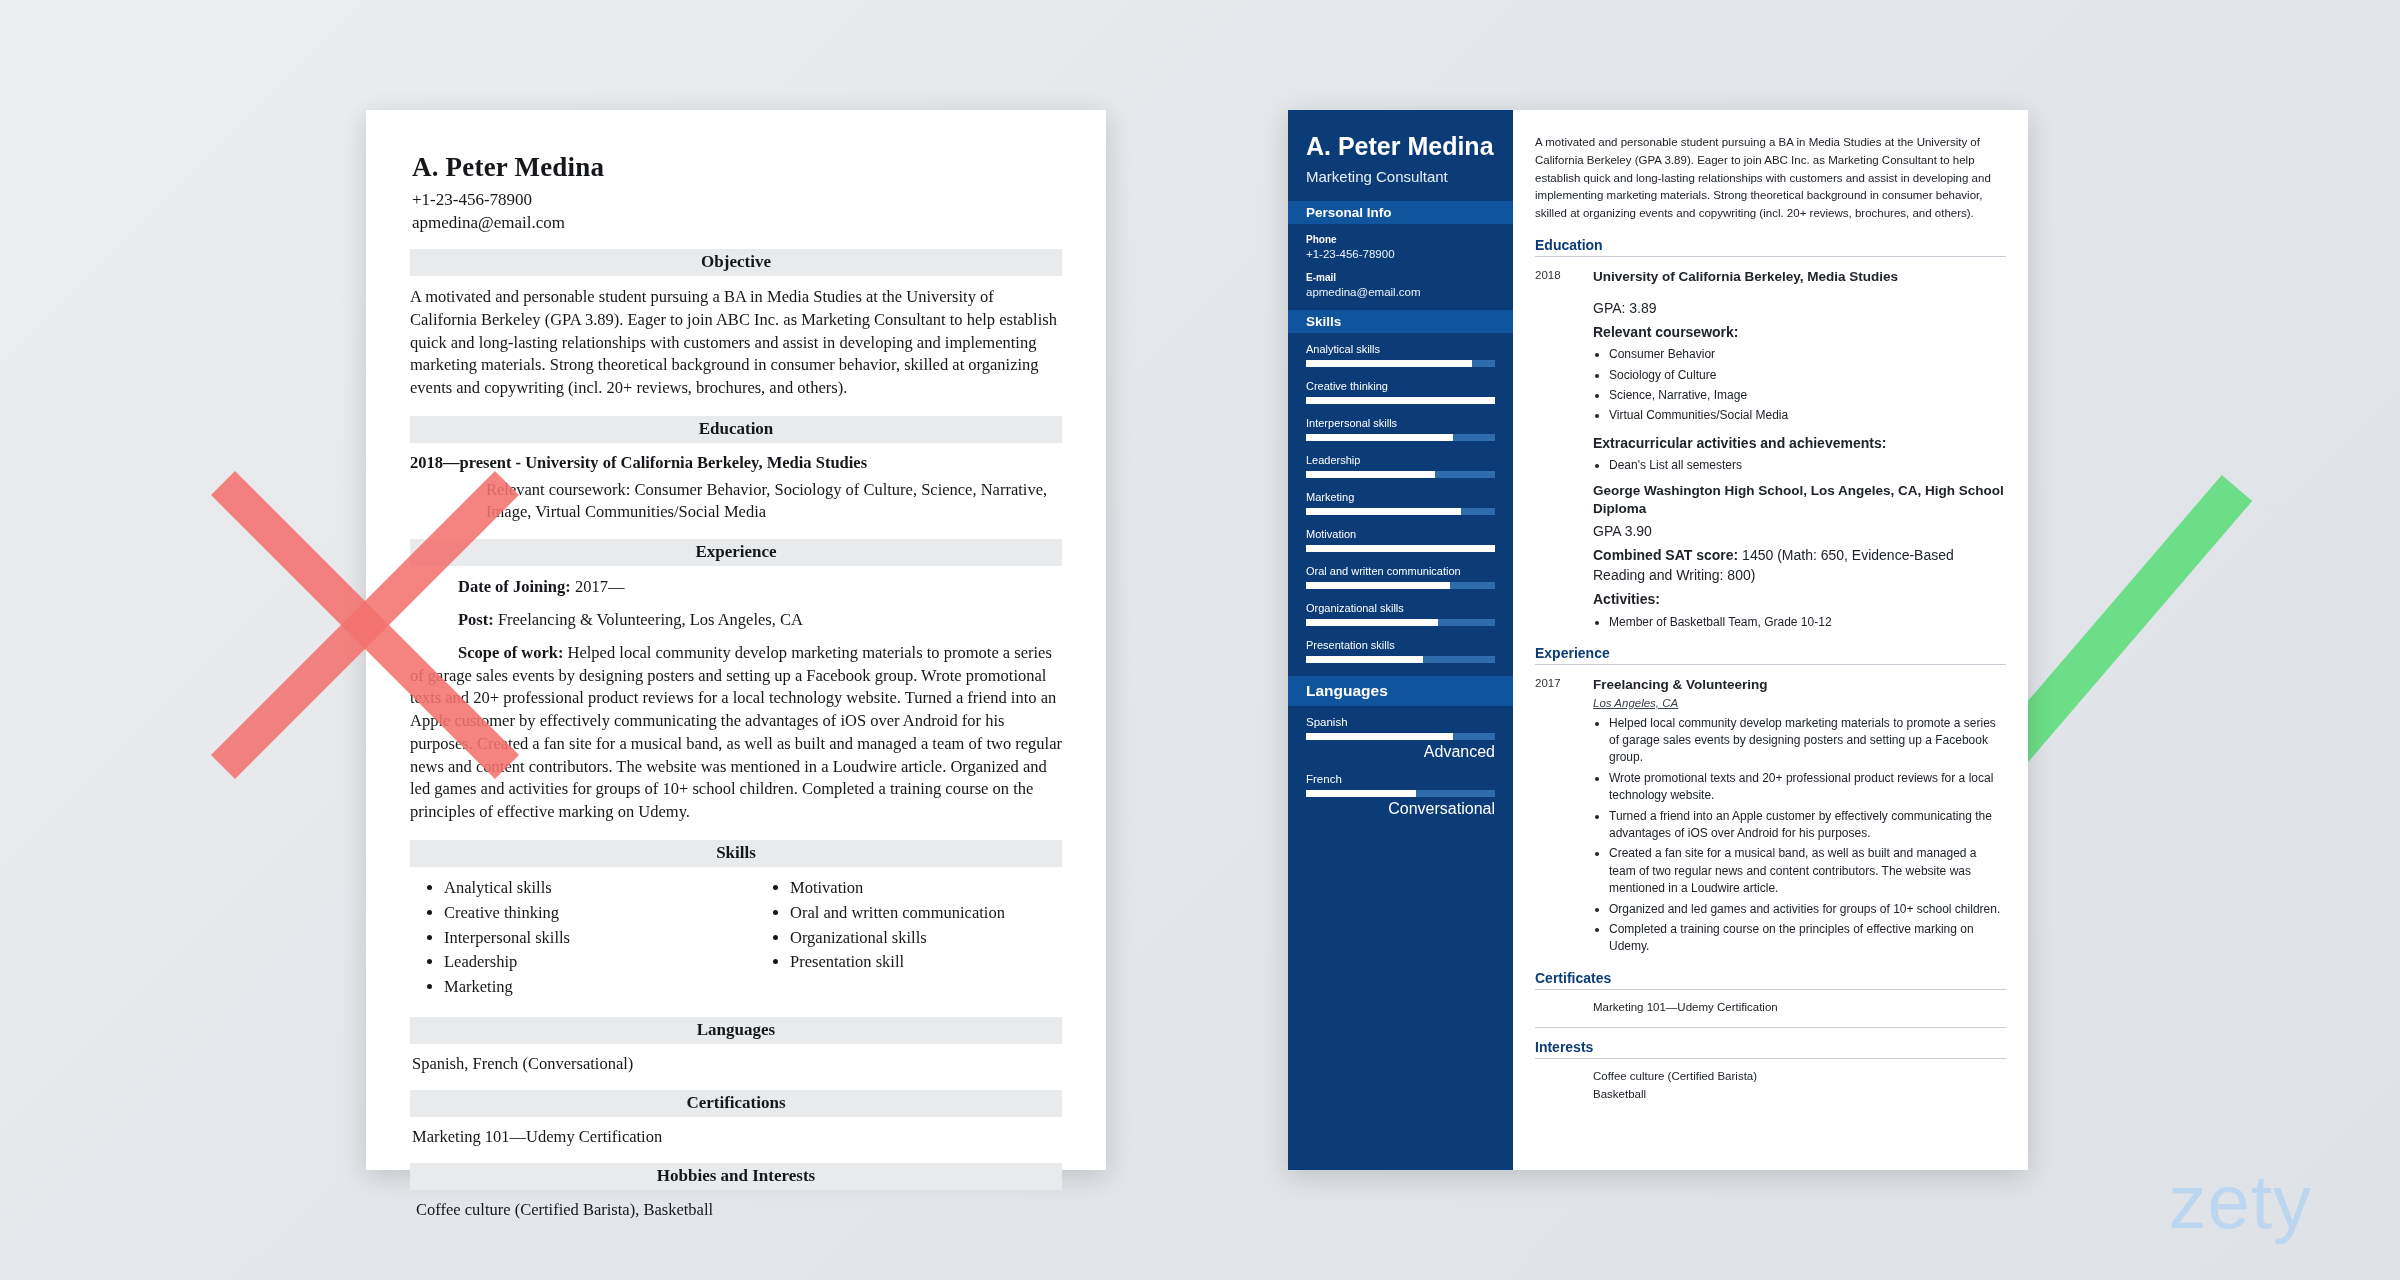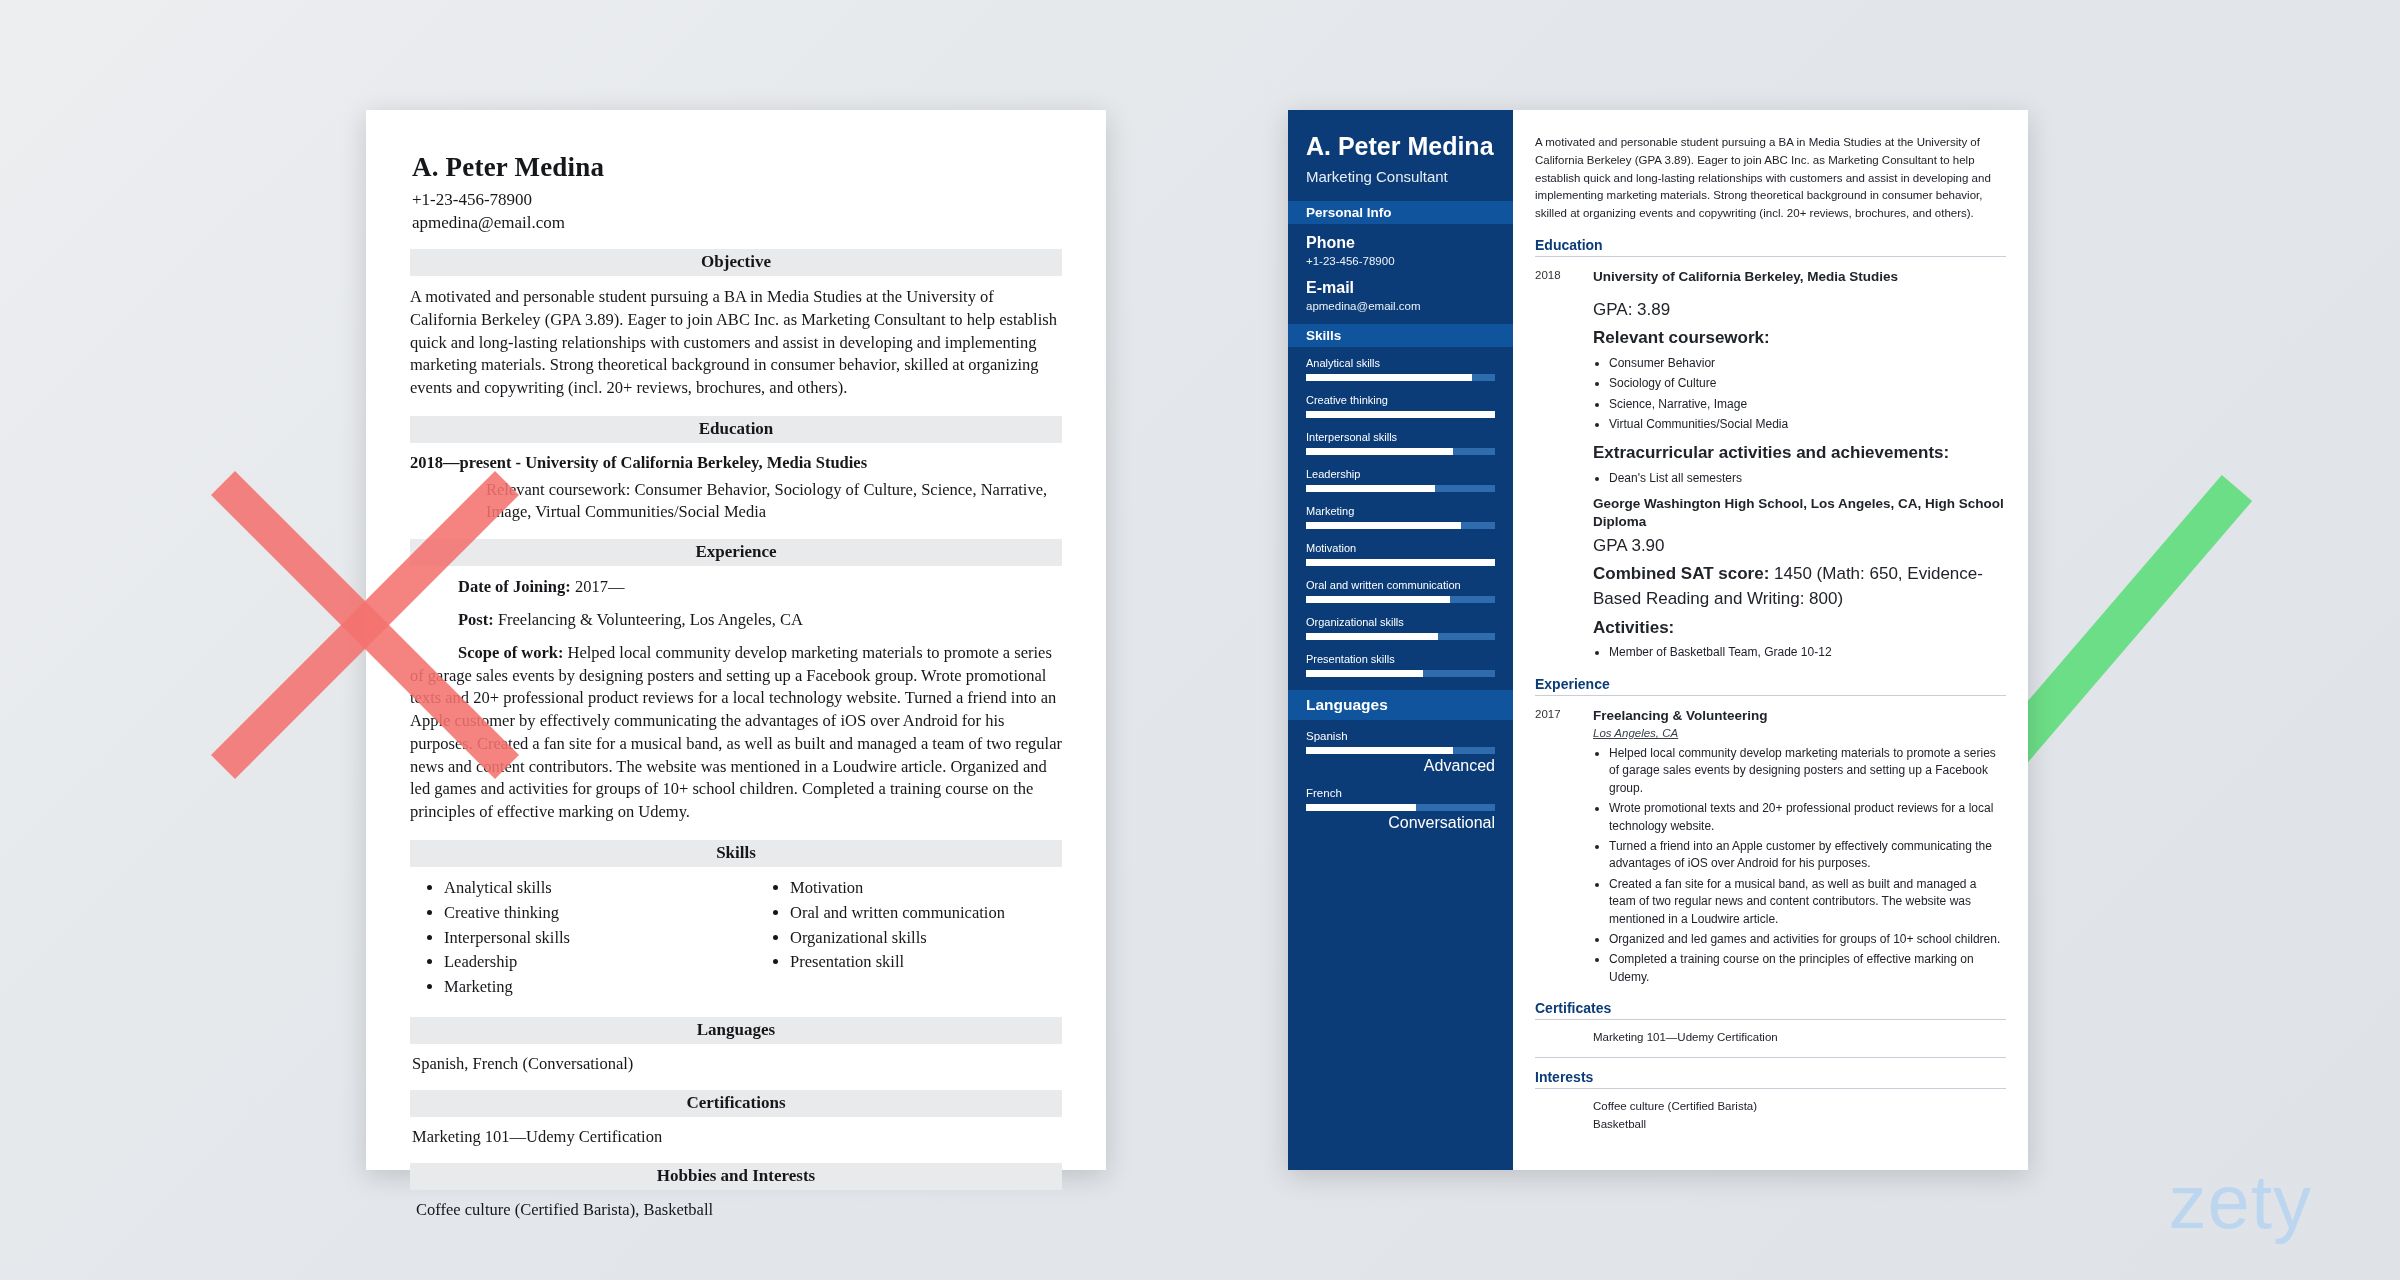--- a/index.html
+++ b/index.html
@@ -109,21 +109,21 @@
   }
   #good-left .g-sec {
     background:#10549e;
     font-weight:bold;
     font-size:13.5px;
     padding:4px 8px;
     margin:0 -18px 10px -18px;
     padding-left:18px;
   }
   #good-left .g-sec.big { font-size:15.5px; padding-top:6px; padding-bottom:6px;}
-  #good-left .f-label { font-size:16px; font-weight:bold; margin:0 0 3px 0;}
+  #good-left .f-label { font-size:10px; font-weight:bold; margin:0 0 3px 0;}
   #good-left .f-value { font-size:11.5px; margin:0 0 12px 0; color:#eef3f9;}
   #good-left .skill-name { font-size:11px; margin:0 0 5px 0; }
   #good-left .bar-bg {
     height:7px; background:#2f6cae; margin:0 0 13px 0;
   }
   #good-left .bar-fill { height:7px; background:#ffffff; }
   #good-left .lang-name { font-size:11.5px; margin:0 0 5px 0;}
   #good-left .lang-level { font-size:16px; text-align:right; margin:3px 0 12px 0;}
 
   #good-right {
@@ -142,21 +142,21 @@
     font-weight:bold;
     color:#0b3c78;
     margin:0 0 2px 0;
   }
   #good-right .rule { height:1px; background:#c9ced6; margin:3px 0 11px 0;}
   #good-right .entry { display:flex; margin:0 0 6px 0; }
   #good-right .year { width:58px; font-size:11.5px; color:#333; flex:none; padding-top:1px;}
   #good-right .entry-body { flex:1; }
   #good-right .e-title { font-size:13.5px; font-weight:bold; line-height:1.3; margin:0 0 3px 0;}
   #good-right .e-sub { font-size:11.5px; font-style:italic; margin:0 0 6px 0; color:#3a4049;text-decoration:underline;}
-  #good-right .e-line { font-size:17px; margin:0 0 4px 0; line-height:1.45;}
+  #good-right .e-line { font-size:14px; margin:0 0 4px 0; line-height:1.45;}
   #good-right .e-strong { font-weight:bold; }
   #good-right ul { margin:0 0 8px 0; padding-left:16px; }
   #good-right li { font-size:12px; line-height:1.45; margin-bottom:3px;}
   #good-right .plain { font-size:11.5px; margin:0 0 6px 0; }
   #good-right .spacer { height:9px; }
 
   
   #zety {
     position:absolute;
     right:88px; bottom:40px;

